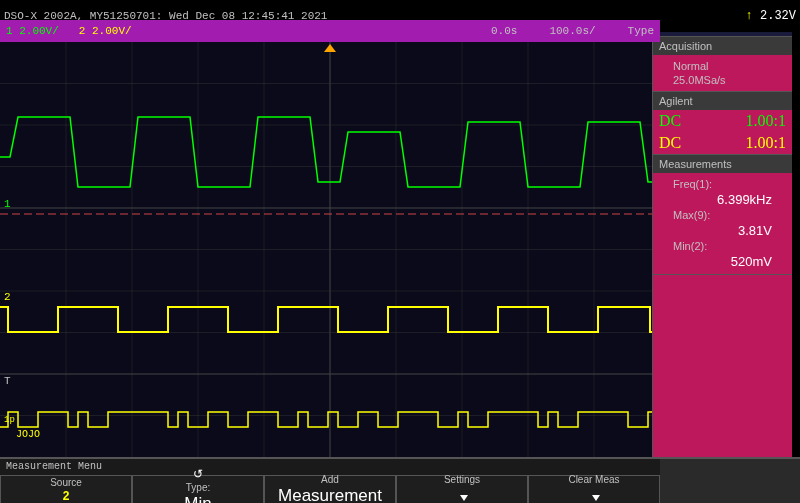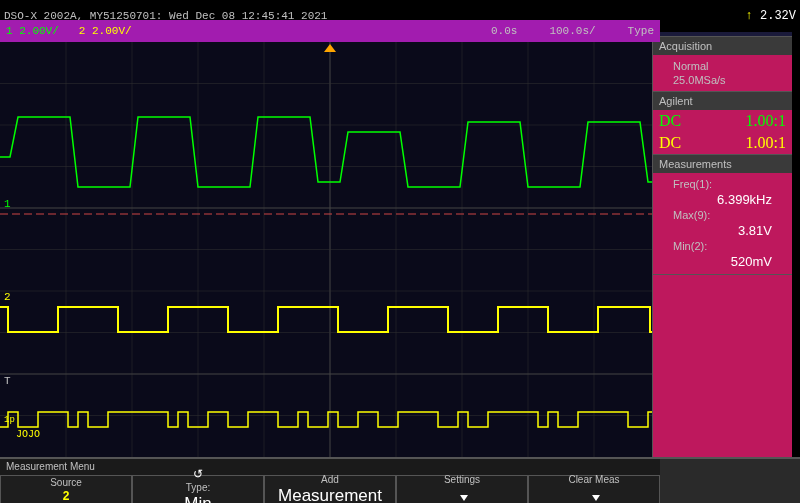--- a/index.html
+++ b/index.html
@@ -152,21 +152,21 @@
     }
     .bottom-label {
       position: absolute;
       top: 0; left: 0;
       width: 660px;
       height: 16px;
       background: #1a1a1a;
       color: #c0c0c0;
       font-size: 10px;
       padding: 2px 6px;
-      font-family: Liberation Sans, sans-serif;
+      font-family: Liberation Mono, monospace;
     }
     .menu-buttons {
       position: absolute;
       top: 16px; left: 0;
       width: 660px;
       height: 30px;
       display: flex;
     }
     .menu-btn {
       flex: 1;

